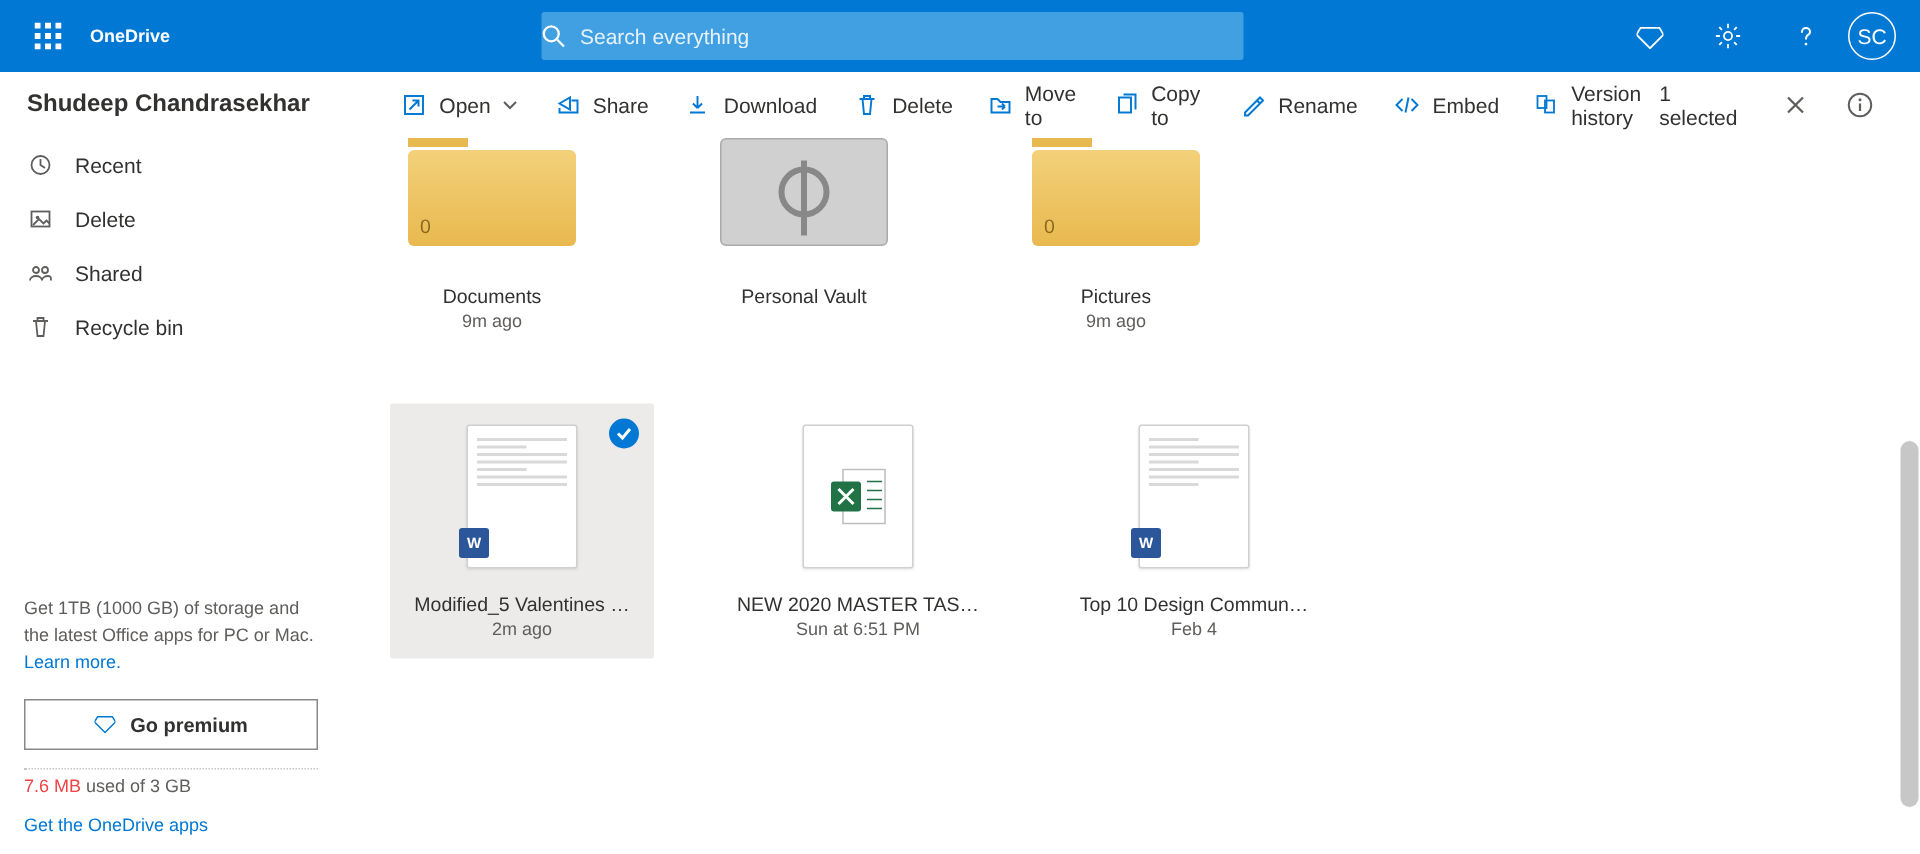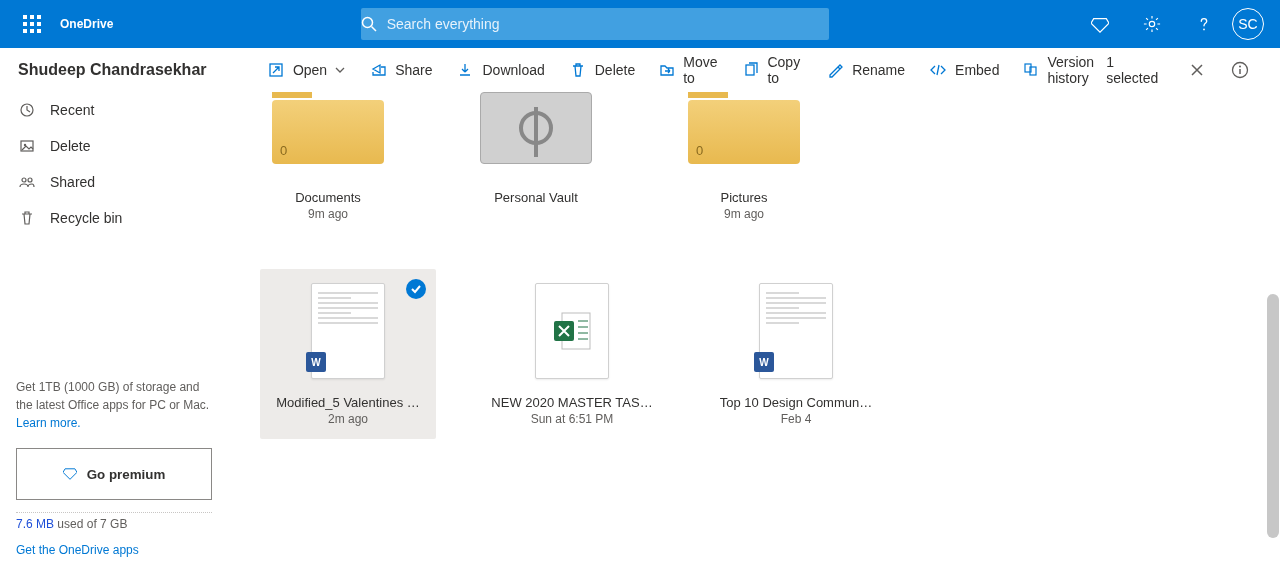--- a/index.html
+++ b/index.html
@@ -30,24 +30,24 @@
   
   .body-row { display: flex; height: calc(100% - 48px - 44px); }
   .sidebar { width: 228px; display: flex; flex-direction: column; border-right: none; }
   .nav { padding-top: 0; }
   .nav-item { height: 36px; display: flex; align-items: center; padding-left: 18px; gap: 14px; cursor: pointer; color: #323130; }
   .nav-item.active { background: #e1dfdd; font-weight: 600; }
   .nav-icon { width: 18px; height: 18px; color: #605e5c; display: flex; align-items: center; justify-content: center; }
   .spacer { flex: 1; }
   .promo { padding: 12px 16px; font-size: 12px; color: #605e5c; line-height: 1.5; }
   .promo a { color: #0078d4; text-decoration: none; }
-  .go-premium { margin: 4px 16px 12px 16px; height: 52px; border: 1px solid #8a8886; background: #fff; display: flex; align-items: center; justify-content: center; gap: 10px; cursor: pointer; font-weight: 600; color: #323130; }
+  .go-premium { margin: 4px 16px 12px 16px; height: 34px; border: 1px solid #8a8886; background: #fff; display: flex; align-items: center; justify-content: center; gap: 10px; cursor: pointer; font-weight: 600; color: #323130; }
   .go-premium .ic { color: #0078d4; }
   .storage-line { padding: 4px 16px 8px 16px; font-size: 12px; }
-  .storage-line .used { color: #1d4ed8; }
+  .storage-line .used { color: #ef4444; }
   .storage-line .rest { color: #605e5c; }
   .get-apps { padding: 4px 16px 12px 16px; font-size: 12px; }
   .get-apps a { color: #0078d4; text-decoration: none; }
   .hr-dots { margin: 0 16px; border: none; border-top: 1px dotted #c8c6c4; }
 
   .main { flex: 1; overflow-y: auto; padding: 0 32px 24px 32px; position: relative; }
   .grid-row { display: flex; gap: 72px; flex-wrap: wrap; }
   .row-files { margin-top: 48px; gap: 48px; }
 
   .tile { width: 136px; display: flex; flex-direction: column; align-items: center; }
@@ -279,21 +279,21 @@
       <a href="#">Learn more.</a>
     </div>
     <button class="go-premium">
       <span class="ic"><svg width="14" height="14" viewBox="0 0 20 20">
             <path d="M3 4h14l3 5-10 10L0 9z" fill="none" stroke="#0078d4" stroke-width="1.4"></path>
           </svg></span>
       <span>Go premium</span>
     </button>
     <hr class="hr-dots">
     <div class="storage-line">
-      <span class="used">7.6 MB</span><span class="rest"> used of 7 GB</span>
+      <span class="used">7.6 MB</span><span class="rest"> used of 3 GB</span>
     </div>
     <div class="get-apps">
       <a href="#">Get the OneDrive apps</a>
     </div>
   </div>
 
   <div class="main">
     <div class="grid-row">
 
       <div class="tile">

